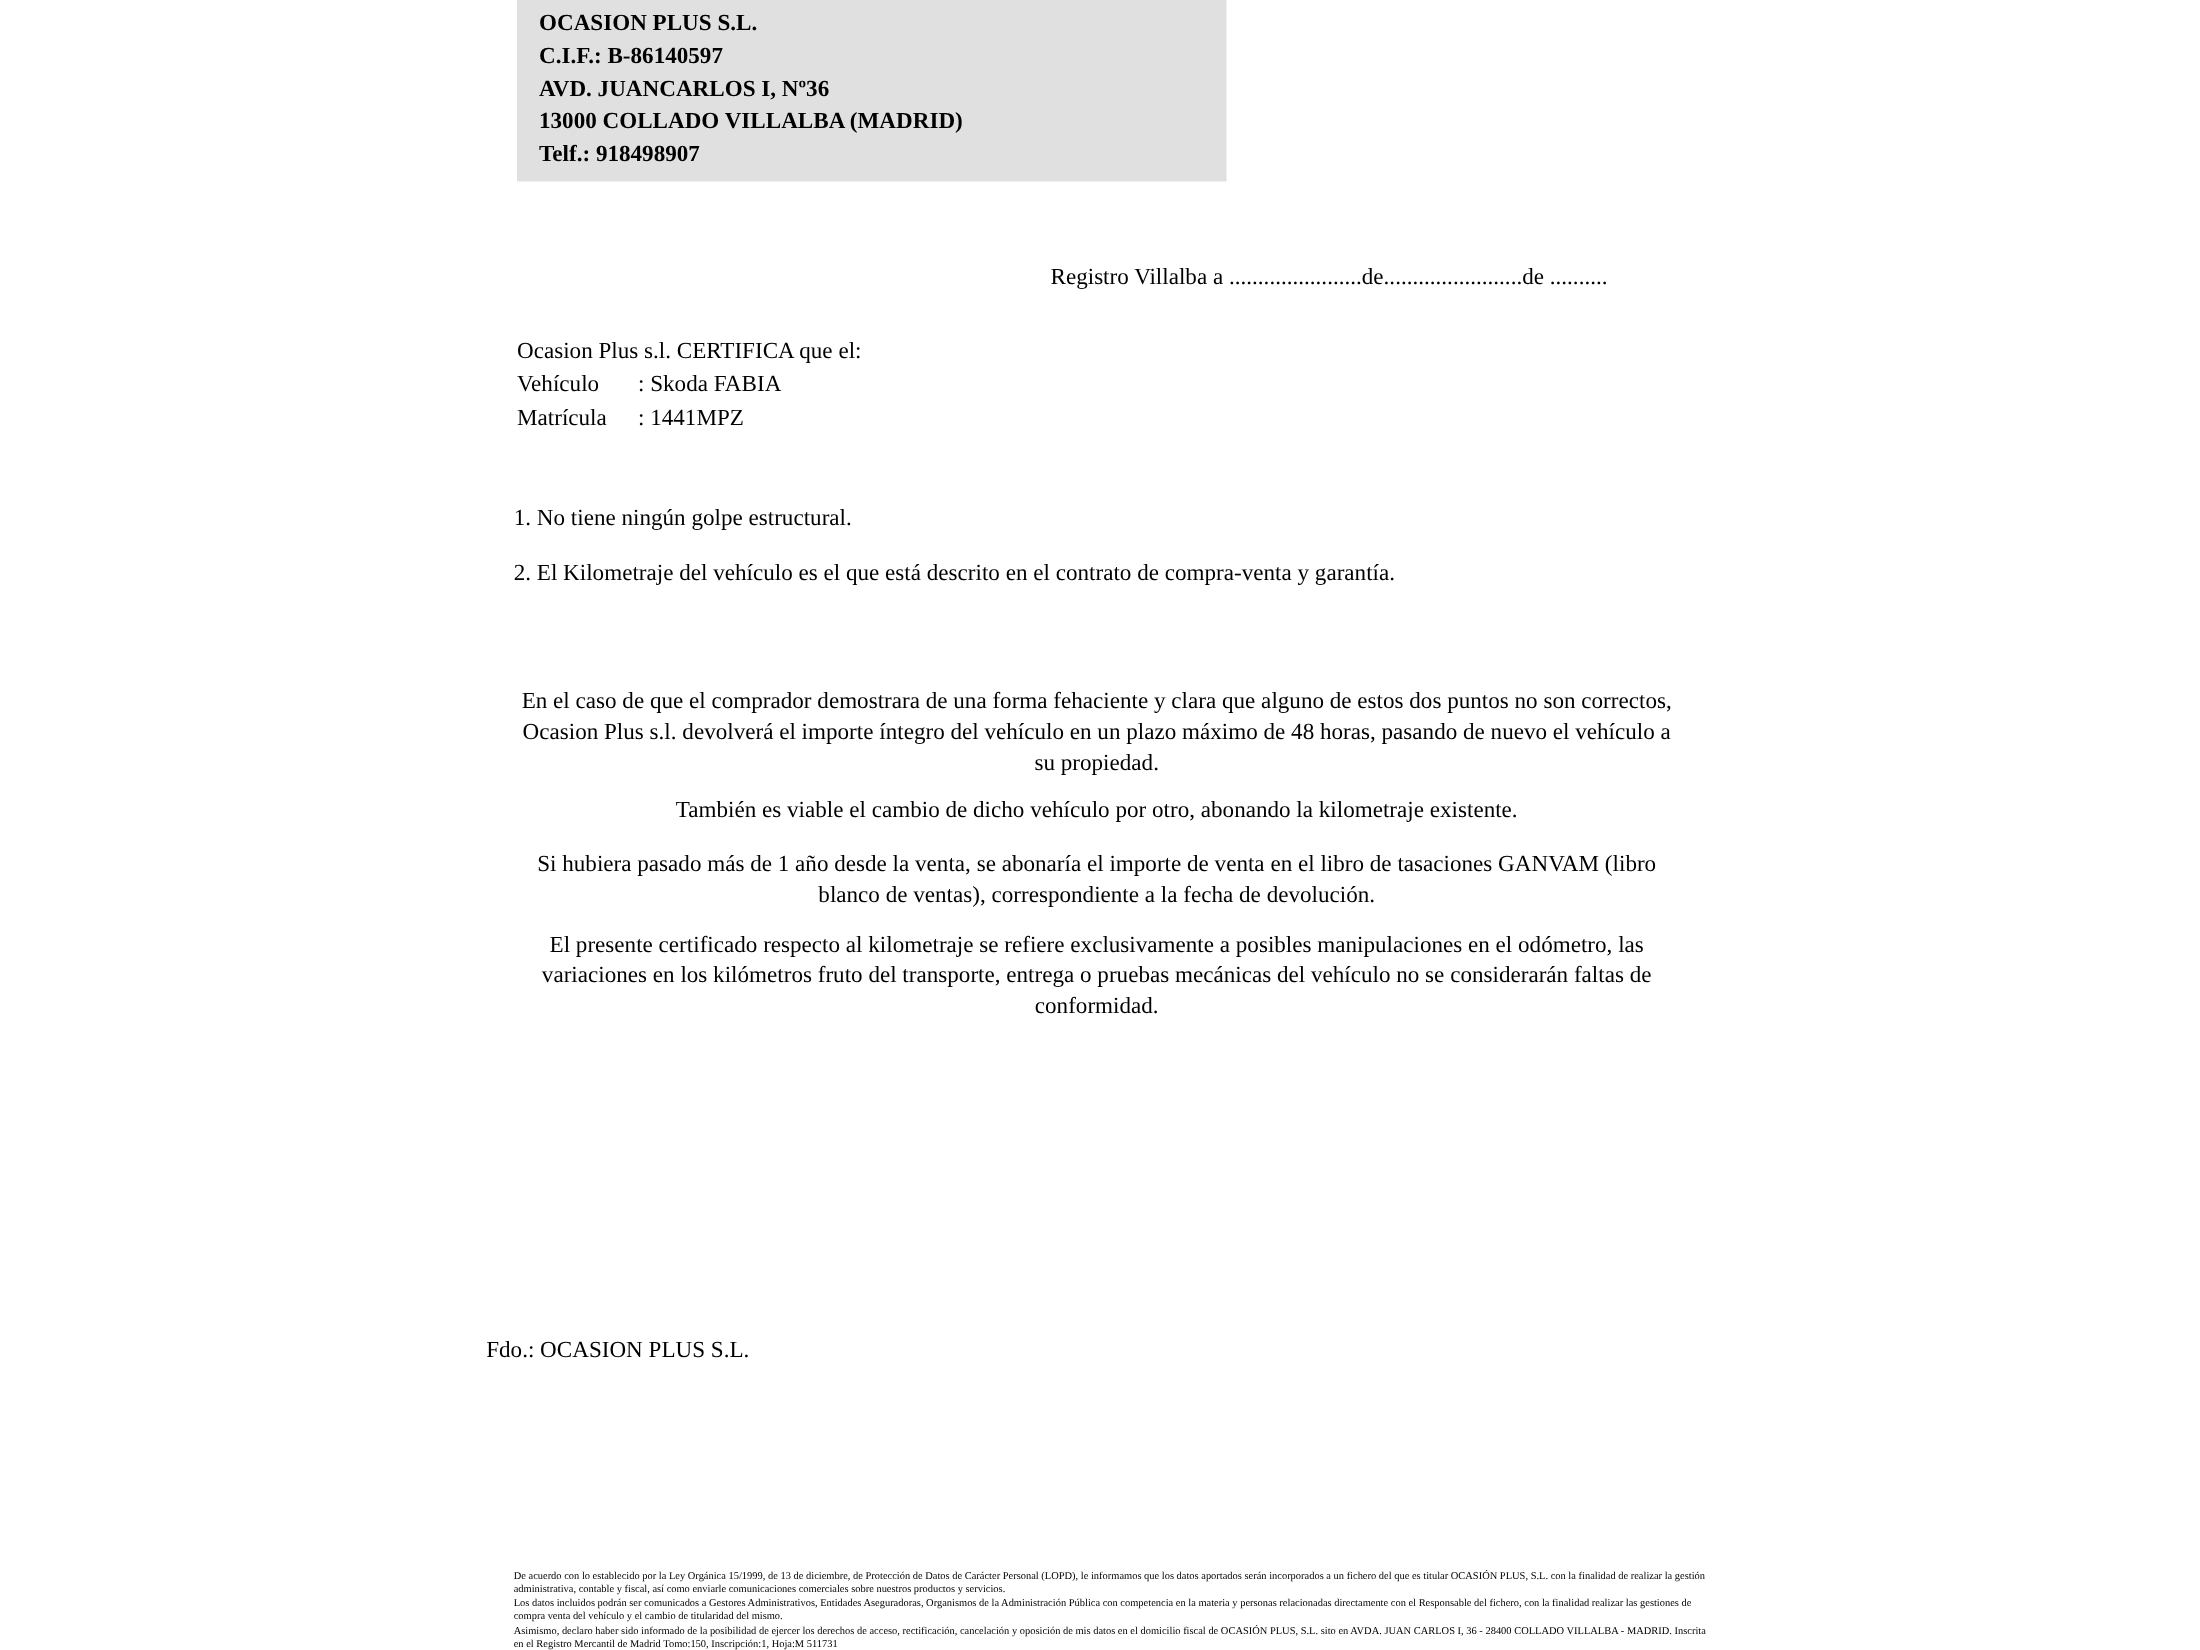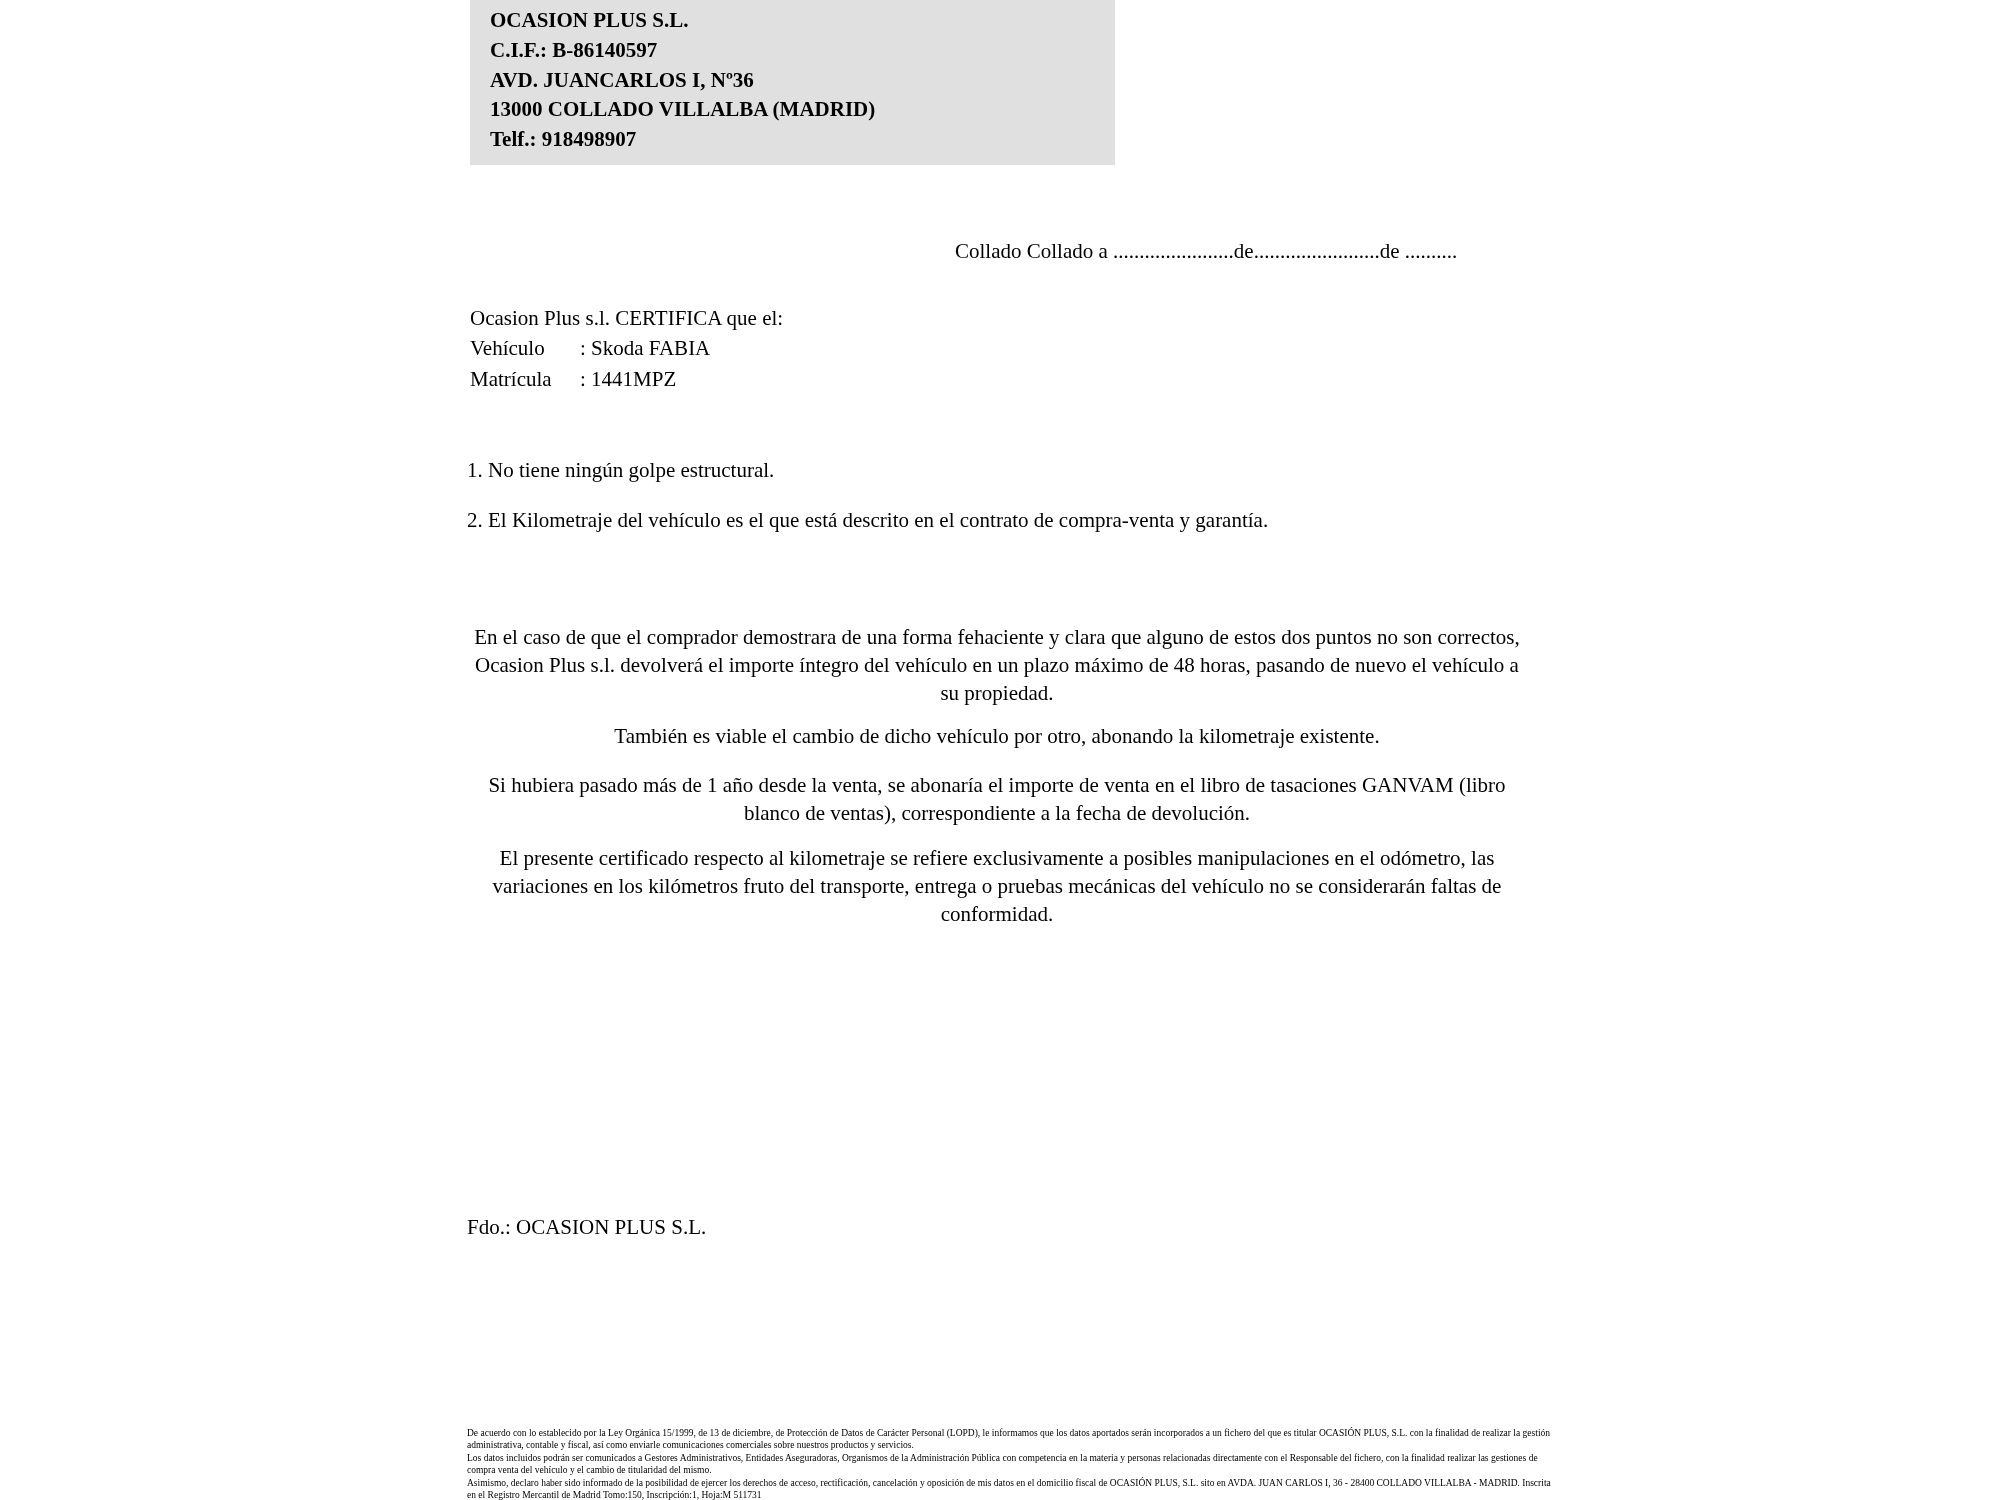--- a/index.html
+++ b/index.html
@@ -85,21 +85,21 @@
     text-align: center;
   }
   .para-1 { top: 624px; }
   .para-2 { top: 723px; }
   .para-3 { top: 772px; }
   .para-4 { top: 845px; }
 
   
   .signature {
     position: absolute;
-    left: 467px;
+    left: 442px;
     top: 1215px;
     font-size: 21px;
   }
 
   
   .legal {
     position: absolute;
     left: 467px;
     top: 1428px;
     width: 1090px;
@@ -116,21 +116,21 @@
 <div class="page">
 
   <div class="letterhead">
     <div>OCASION PLUS S.L.</div>
     <div>C.I.F.: B-86140597</div>
     <div>AVD. JUANCARLOS I, Nº36</div>
     <div>13000 COLLADO VILLALBA (MADRID)</div>
     <div>Telf.: 918498907</div>
   </div>
 
-  <div class="date-line">Collado Collado a .......................de........................de ..........</div>
+  <div class="date-line">Registro Villalba a .......................de........................de ..........</div>
 
   <div class="certifies">
     <div class="row">Ocasion Plus s.l. CERTIFICA que el:</div>
     <div class="row">
       <span class="field-label">Vehículo</span><span>: Skoda FABIA</span>
     </div>
     <div class="row">
       <span class="field-label">Matrícula</span><span>: 1441MPZ</span>
     </div>
   </div>

